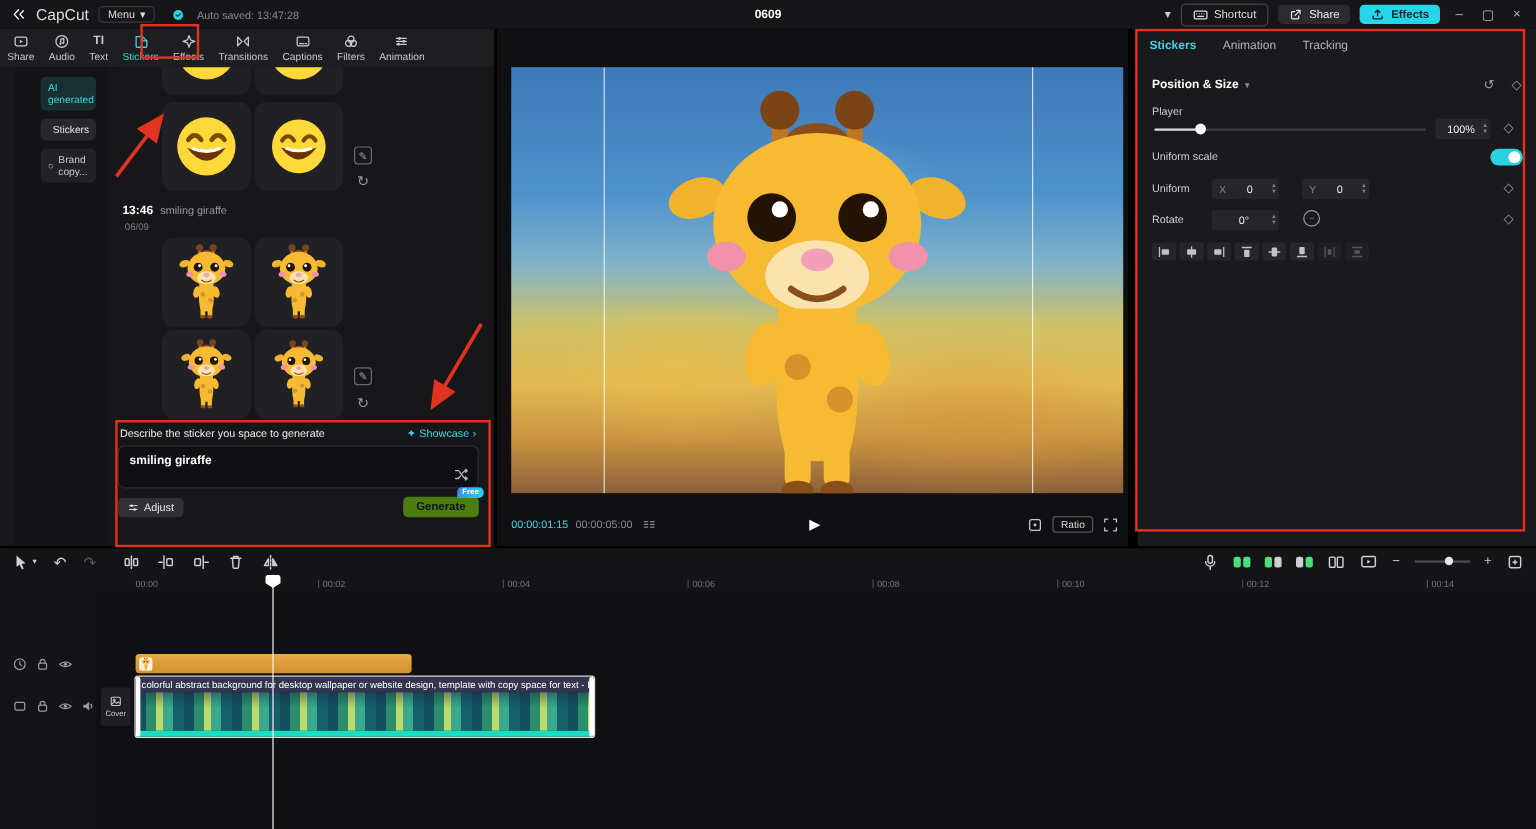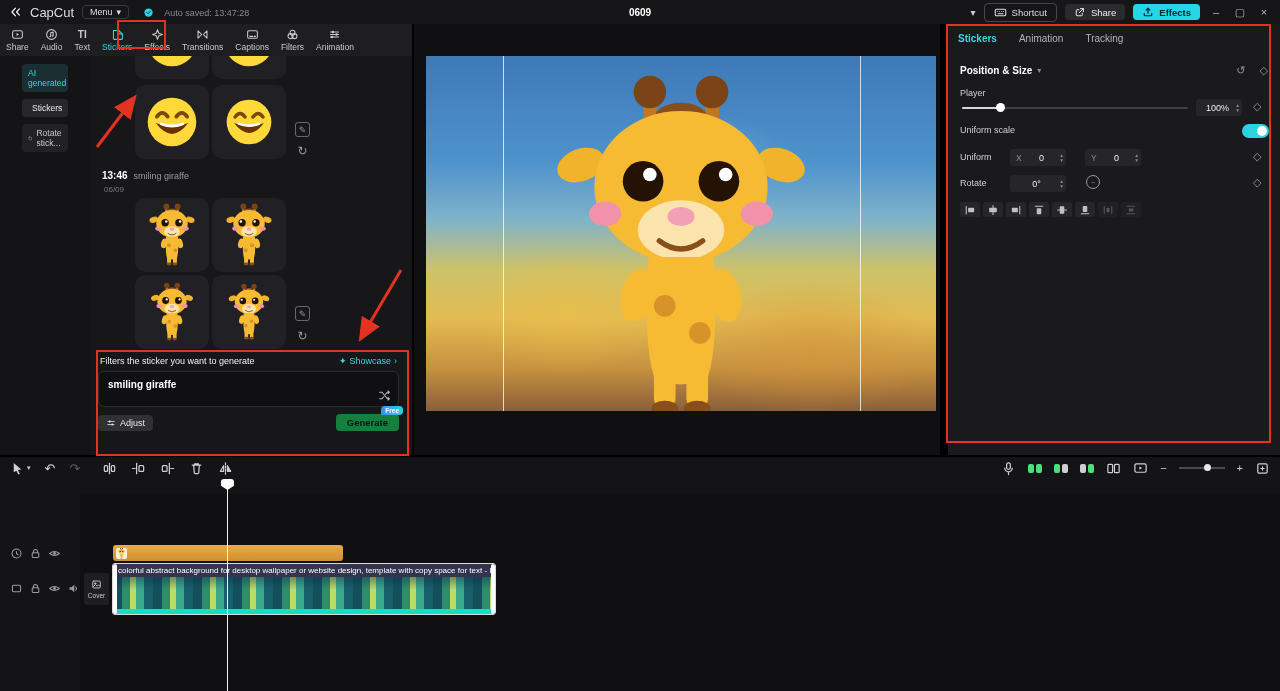--- a/index.html
+++ b/index.html
@@ -27,21 +27,21 @@
   .pill.export{background:#25d5e8;color:#04252a;font-weight:bold}
   .winctl{width:16px;text-align:center;color:#bbb;font-size:11px}
 
   
   .left-panel{position:absolute;left:0;top:24px;width:412px;height:431px;background:#17171a}
   .tabbar{position:absolute;left:0;top:0;width:100%;height:32px;background:#1e1e21;display:flex;align-items:stretch}
   .tab{display:flex;flex-direction:column;align-items:center;justify-content:center;gap:1px;
        padding:2px 6px;font-size:8.5px;color:#c9c9cd}
   .tab svg,.tab .tglyph{width:13px;height:13px}
   .tab.active{color:#3ed4e2}
-  .sidebar{position:absolute;left:0;top:32px;width:90px;height:399px;background:#141416;padding:8px 22px}
+  .sidebar{position:absolute;left:12px;top:32px;width:90px;height:399px;background:#141416;padding:8px 22px}
   .side-item{display:flex;align-items:center;gap:4px;border-radius:4px;padding:4px 6px;margin-bottom:7px;
              font-size:8.5px;width:100%;text-align:left}
   .side-item.ai{background:rgba(62,212,226,.14);color:#3ed4e2}
   .side-item.plain{background:#28282c;color:#e8e8e8}
   .side-item.plain2{background:#222226;color:#c9c9cd}
   .library{position:absolute;left:90px;top:32px;width:322px;height:399px;background:#17171a;overflow:hidden}
   .tile{position:absolute;width:74px;height:74px;background:#202025;border-radius:10px;
         display:flex;align-items:center;justify-content:center}
   .tile svg{width:54px;height:54px}
   .tile.g svg{width:52px;height:64px}
@@ -54,21 +54,21 @@
   
   .genbox{position:absolute;left:8px;top:296px;width:301px;height:100px}
   .gen-head{display:flex;align-items:center;justify-content:space-between;padding:4px 2px 5px 2px}
   .gen-label{font-size:9px;color:#f0f0f0}
   .showcase{display:flex;align-items:center;gap:3px;color:#3ed4e2;font-size:9px}
   .gen-input{position:relative;background:#101014;border:1px solid #2c2c31;border-radius:6px;height:36px;padding:7px 9px}
   .gen-input .val{font-size:10px;font-weight:bold;color:#fff}
   .shuffle{position:absolute;right:7px;bottom:4px;width:13px;height:13px;color:#bbb}
   .gen-foot{display:flex;align-items:center;justify-content:space-between;margin-top:7px}
   .adjust-btn{display:flex;align-items:center;gap:4px;background:#303035;border-radius:4px;padding:3px 8px;font-size:9px;color:#e8e8e8}
-  .generate-btn{position:relative;background:#15803d;color:#111;border-radius:4px;padding:3px 11px;font-size:9.5px;font-weight:bold}
+  .generate-btn{position:relative;background:#4d7c0f;color:#111;border-radius:4px;padding:3px 11px;font-size:9.5px;font-weight:bold}
   .free-badge{position:absolute;right:-4px;top:-8px;background:linear-gradient(90deg,#3e8bf2,#25d5e8);
               color:#fff;font-size:6.5px;font-weight:bold;padding:1px 4px;border-radius:4px 4px 4px 0}
 
   
   .player{position:absolute;left:412px;top:24px;width:530px;height:431px;background:#101012;border-left:2px solid #000;border-right:2px solid #000}
   .player-head{position:absolute;left:0;top:0;width:100%;height:30px;display:flex;align-items:center;justify-content:space-between;padding:0 12px;color:#ddd;font-size:10px}
   .viewport{position:absolute;left:12px;right:4px;top:32px;bottom:44px;overflow:hidden;
     background:
       radial-gradient(140px 90px at 28% 72%,rgba(236,190,70,.55),transparent 70%),
       radial-gradient(170px 100px at 76% 82%,rgba(214,146,56,.5),transparent 70%),
@@ -345,21 +345,21 @@
       <button class="side-item plain">
         <svg class="ic" style="width:9px;height:9px" viewBox="0 0 16 16">
             <path d="M3 3 h6.5 L14 7.5 V13 H3 Z"></path>
           </svg>
         <span>Stickers</span>
         </button>
       <button class="side-item plain2">
         <svg class="ic" style="width:9px;height:9px" viewBox="0 0 16 16">
             <rect x="3" y="3" width="10" height="10" rx="2"></rect>
           </svg>
-        <span>Rotate stick...</span>
+        <span>Brand copy...</span>
         </button>
     </aside>
 
     <div class="library">
 
       <div class="tile" style="left:45px;top:-51px">
           <svg>
             <use href="#sym-smiley"></use>
           </svg>
         </div>
@@ -405,21 +405,21 @@
       <div class="tile g" style="left:122px;top:219px">
           <svg viewBox="0 0 100 130" style="transform:scale(.9) scaleX(-1)">
             <use href="#sym-giraffe"></use>
           </svg>
         </div>
       <span class="side-tool boxed" style="top:250px">✎</span>
       <span class="side-tool" style="top:272px;font-size:12px">↻</span>
 
       <div class="genbox">
         <div class="gen-head">
-          <span class="gen-label">Filters the sticker you want to generate</span>
+          <span class="gen-label">Describe the sticker you space to generate</span>
           <button class="showcase">
             <span>✦</span>
             <span>Showcase</span>
             <span>›</span>
           </button>
         </div>
         <div class="gen-input">
           <div class="val">smiling giraffe</div>
           <svg class="shuffle ic" viewBox="0 0 16 16">
               <path d="M2 4 h3 l6.5 8 h2.5 M14 12 l-1.8 -1.6 M14 12 l-1.8 1.6 M2 12 h3 l2 -2.5 M9 6.5 L11.5 4 h2.5 M14 4 l-1.8 -1.6 M14 4 l-1.8 1.6"></path>
@@ -443,20 +443,38 @@
     </div>
   </section>
 
   <section class="player">
     <div class="viewport">
       <div class="guide" style="left:15%"></div>
       <div class="guide" style="left:85%"></div>
       <svg class="hero" viewBox="0 0 100 130">
           <use href="#sym-giraffe"></use>
         </svg>
+    </div>
+    <div class="pctrl">
+      <span class="t-cur">00:00:01:15</span>
+      <span class="t-tot">00:00:05:00</span>
+      <svg class="listic ic" viewBox="0 0 16 16">
+          <path d="M2.5 5 h4 M2.5 8 h4 M2.5 11 h4 M9.5 5 h4 M9.5 8 h4 M9.5 11 h4"></path>
+        </svg>
+      <button class="playbtn">▶</button>
+      <span class="pctrl-r">
+        <svg class="ic" viewBox="0 0 16 16" style="width:13px;height:13px">
+            <rect x="2.5" y="2.5" width="11" height="11" rx="2"></rect>
+            <circle cx="8" cy="8" r="1.5" fill="currentColor" stroke="none"></circle>
+          </svg>
+        <button class="ratio-btn">Ratio</button>
+        <svg class="ic" viewBox="0 0 16 16" style="width:13px;height:13px">
+            <path d="M2 5 V2 h3 M11 2 h3 v3 M14 11 v3 h-3 M5 14 H2 v-3"></path>
+          </svg>
+      </span>
     </div>
   </section>
 
   <section class="inspector">
     <div class="insp-tabs">
       <button class="itab active">Stickers</button>
       <button class="itab">Animation</button>
       <button class="itab">Tracking</button>
     </div>
     <div class="sec-row">
@@ -629,20 +647,30 @@
             <span class="kn"></span>
           </span>
         <span class="glyph" style="font-size:11px">+</span>
         <svg class="ic" viewBox="0 0 16 16">
             <rect x="3" y="3" width="10" height="10" rx="1.5"></rect>
             <path d="M6.3 8 h3.4 M8 6.3 v3.4"></path>
           </svg>
       </span>
     </div>
 
+    <div class="ruler">
+      <span class="tick first" style="left:113px">00:00</span>
+      <span class="tick" style="left:269px">00:02</span>
+      <span class="tick" style="left:423px">00:04</span>
+      <span class="tick" style="left:577px">00:06</span>
+      <span class="tick" style="left:731px">00:08</span>
+      <span class="tick" style="left:885px">00:10</span>
+      <span class="tick" style="left:1039px">00:12</span>
+      <span class="tick" style="left:1193px">00:14</span>
+    </div>
 
     <div class="tracks">
       <div class="gutter">
         <div class="trow" style="top:54px">
           <svg class="ic" viewBox="0 0 16 16">
               <circle cx="8" cy="8" r="5.5"></circle>
               <path d="M8 5.5 V8 l2 1.5"></path>
             </svg>
           <svg class="ic" viewBox="0 0 16 16">
               <rect x="4" y="7" width="8" height="6" rx="1"></rect>

